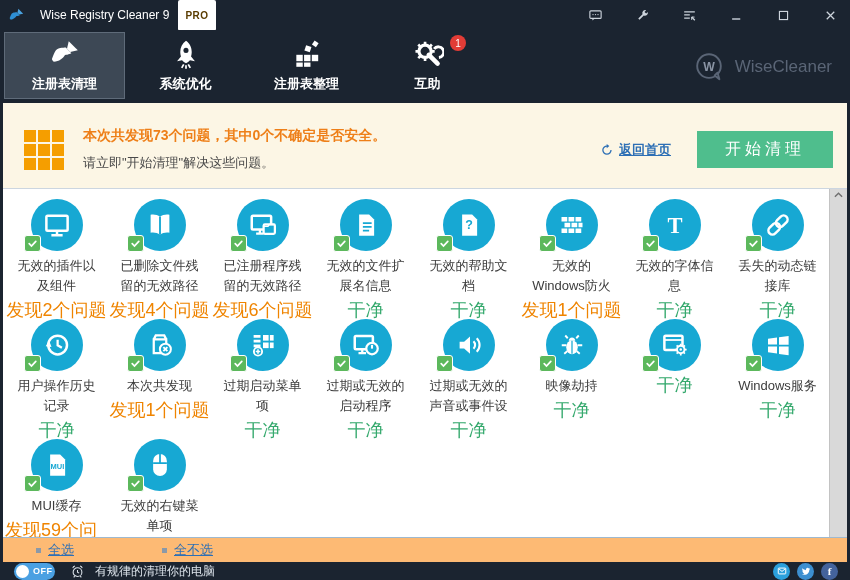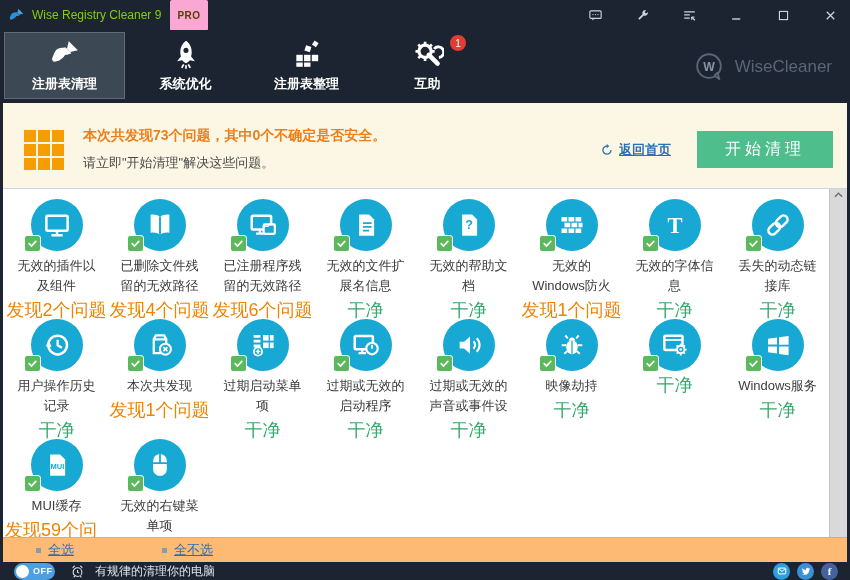--- a/index.html
+++ b/index.html
@@ -5,22 +5,22 @@
   html,body{margin:0;padding:0;background:#2a3440;}
   .window{
     width:850px;height:580px;box-sizing:border-box;
     display:flex;flex-direction:column;overflow:hidden;
     font-family:"Liberation Sans","DejaVu Sans",sans-serif;
     background:#1b2430;position:relative;
   }
   
   .titlebar{height:30px;background:#1b2430;display:flex;align-items:center;padding:0 12px 0 8px;flex:0 0 auto;}
   .app-icon svg{width:17px;height:17px;display:block;}
-  .app-title{color:#84cc16;font-size:12px;margin-left:7px;}
-  .pro-badge{background:#f9a8d4;color:#5a3c00;font-size:10px;font-weight:bold;padding:10px 7px;border-radius:2px;margin-left:9px;letter-spacing:.5px;}
+  .app-title{color:#ffffff;font-size:12px;margin-left:15px;}
+  .pro-badge{background:#ffffff;color:#5a3c00;font-size:10px;font-weight:bold;padding:10px 7px;border-radius:2px;margin-left:9px;letter-spacing:.5px;}
   .tb-icons{margin-left:auto;display:flex;align-items:center;gap:32px;color:#cdd4dc;}
   .tb-icons .tbi{width:15px;height:15px;cursor:default;display:flex;align-items:center;justify-content:center;}
   .tb-icons svg{width:15px;height:15px;display:block;}
   
   .navbar{height:73px;background:#1b2430;display:flex;align-items:flex-start;padding-left:4px;flex:0 0 auto;}
   .nav-tabs{display:flex;height:100%;}
   .nav-tab{width:121px;height:67px;margin-top:2px;display:flex;flex-direction:column;align-items:center;justify-content:center;gap:5px;color:#fff;position:relative;box-sizing:border-box;}
   .nav-tab.active{background:#3d4855;border:1px solid #5f6b79;}
   .nav-tab-icon svg{width:32px;height:32px;display:block;}
   .nav-tab-label{font-size:13px;font-weight:bold;}

